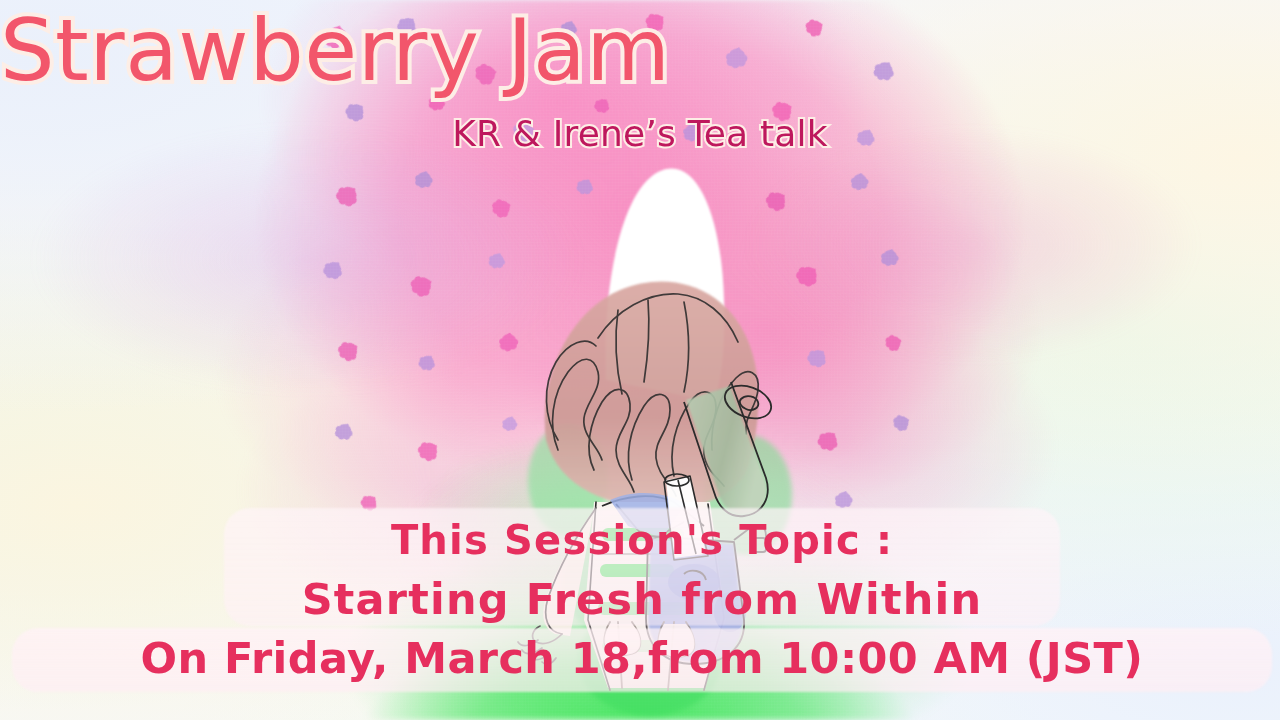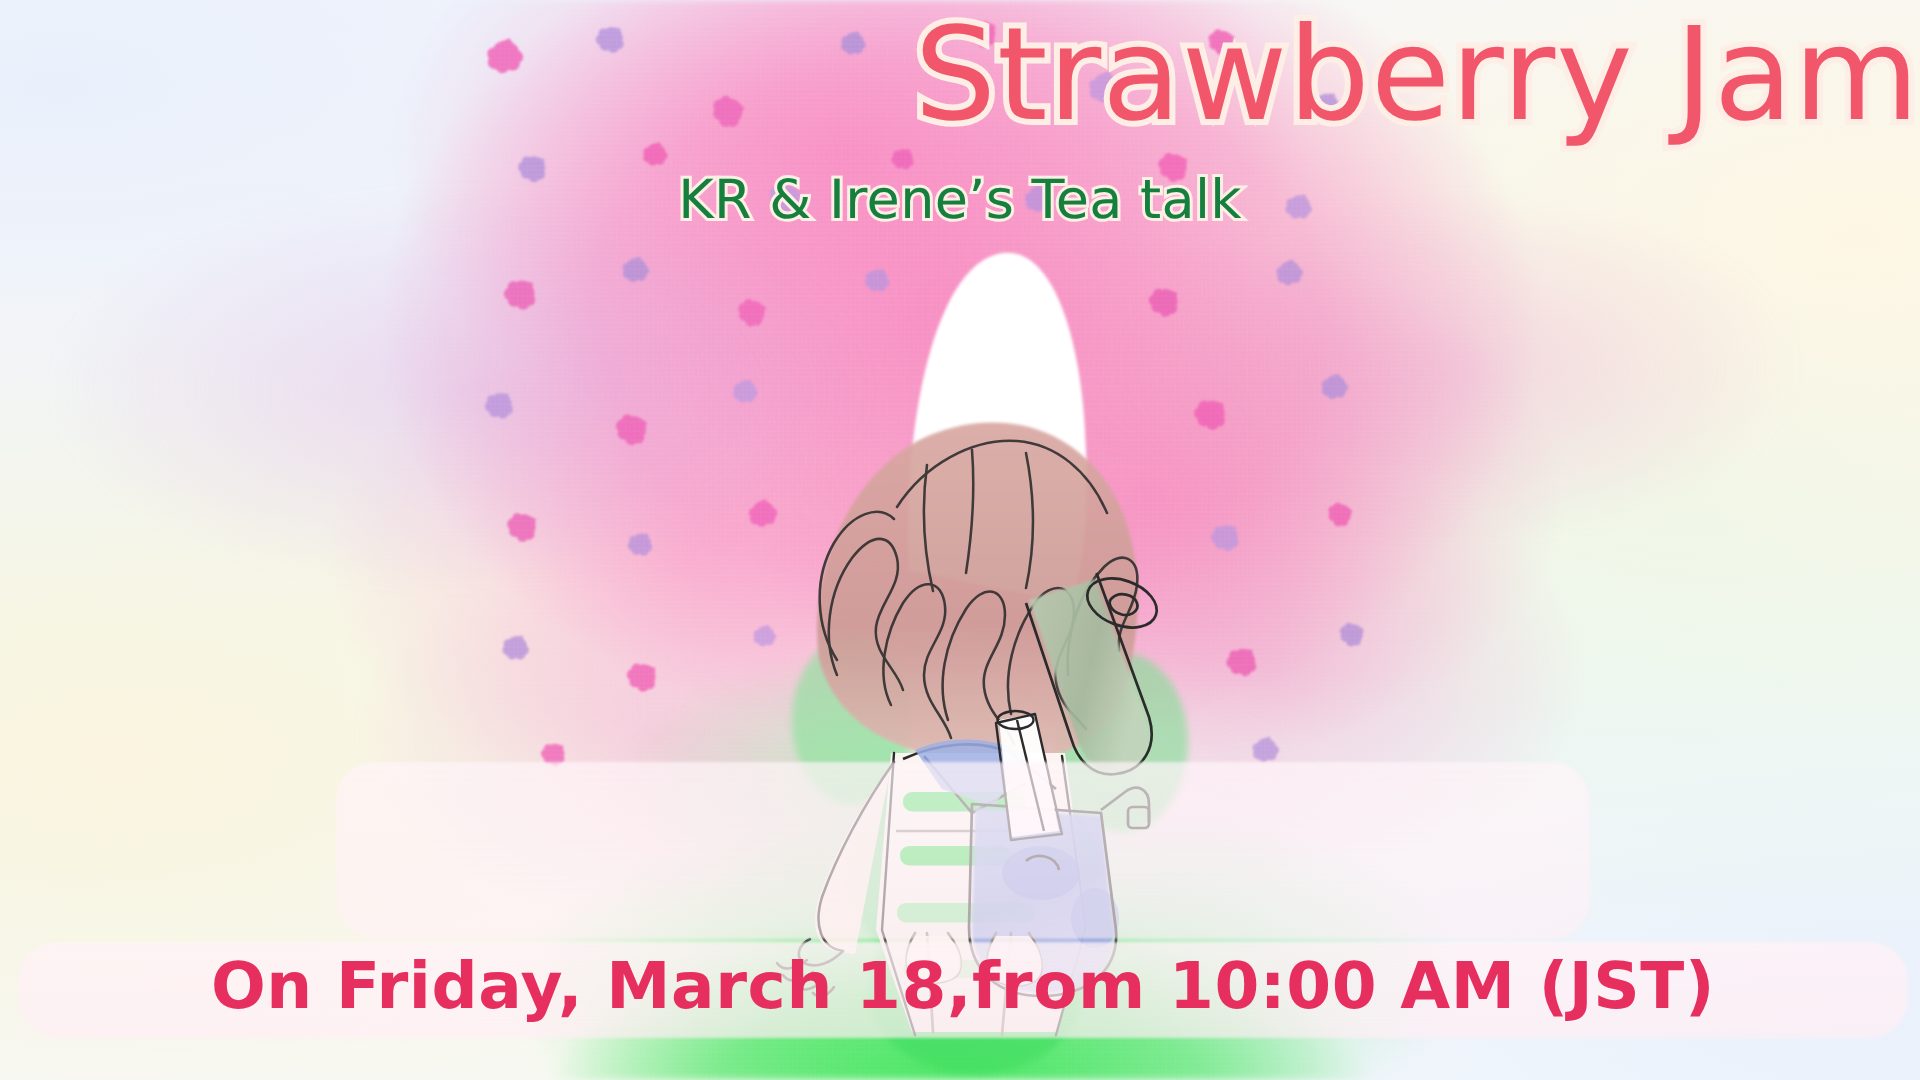--- a/index.html
+++ b/index.html
@@ -71,34 +71,34 @@
       repeating-linear-gradient(0deg, rgba(255,255,255,.05) 0 1px, rgba(0,0,0,0) 1px 3px),
       repeating-linear-gradient(90deg, rgba(255,255,255,.04) 0 1px, rgba(0,0,0,0) 1px 3px);
     mix-blend-mode:overlay;opacity:.5;
   }
 
   
   .figure{position:absolute;left:498px;top:150px;width:330px;height:570px;}
 
   
   .title{
-    position:absolute;left:0;right:0;top:4px;text-align:right;
+    position:absolute;left:0;right:0;top:4px;text-align:left;
     font-family:"DejaVu Sans", sans-serif;
     font-weight:400;font-size:86px;line-height:1.08;letter-spacing:.5px;
     color:#f2566b;
     -webkit-text-stroke:8px #fdeee6;
     paint-order:stroke fill;
     text-shadow:0 0 2px rgba(253,238,230,.9);
     white-space:nowrap;
   }
   .subtitle{
     position:absolute;left:0;right:0;top:114px;text-align:center;
     font-family:"DejaVu Sans", sans-serif;
     font-weight:400;font-size:36px;line-height:1.1;letter-spacing:.2px;
-    color:#15803d;
+    color:#be185d;
     -webkit-text-stroke:4px #fdeee6;
     paint-order:stroke fill;
     white-space:nowrap;
   }
 
   .topic-banner{
     position:absolute;left:224px;top:508px;width:836px;height:118px;
     background:linear-gradient(180deg, rgba(255,244,248,.70) 0%, rgba(255,240,246,.62) 100%);
     border-radius:26px;
     filter:blur(1px);
@@ -392,17 +392,21 @@
         <path d="M166 474 C160 484 158 496 164 502 C174 510 194 508 196 498 C198 488 192 478 188 474 Z" fill="#fdf4ef" opacity=".9"></path>
       </g>
     </svg>
   </div>
 
   <div class="title">Strawberry Jam</div>
 
   <div class="subtitle">KR &amp; Irene’s Tea talk</div>
 
   <div class="topic-banner"></div>
+  <div class="topic">
+    <span class="l1">This Session's Topic :</span>
+    <span class="l2">Starting Fresh from Within</span>
+  </div>
 
   <div class="date-banner"></div>
   <div class="date">On Friday, March 18,from 10:00 AM (JST)</div>
 
 </div>
 
 </body></html>

